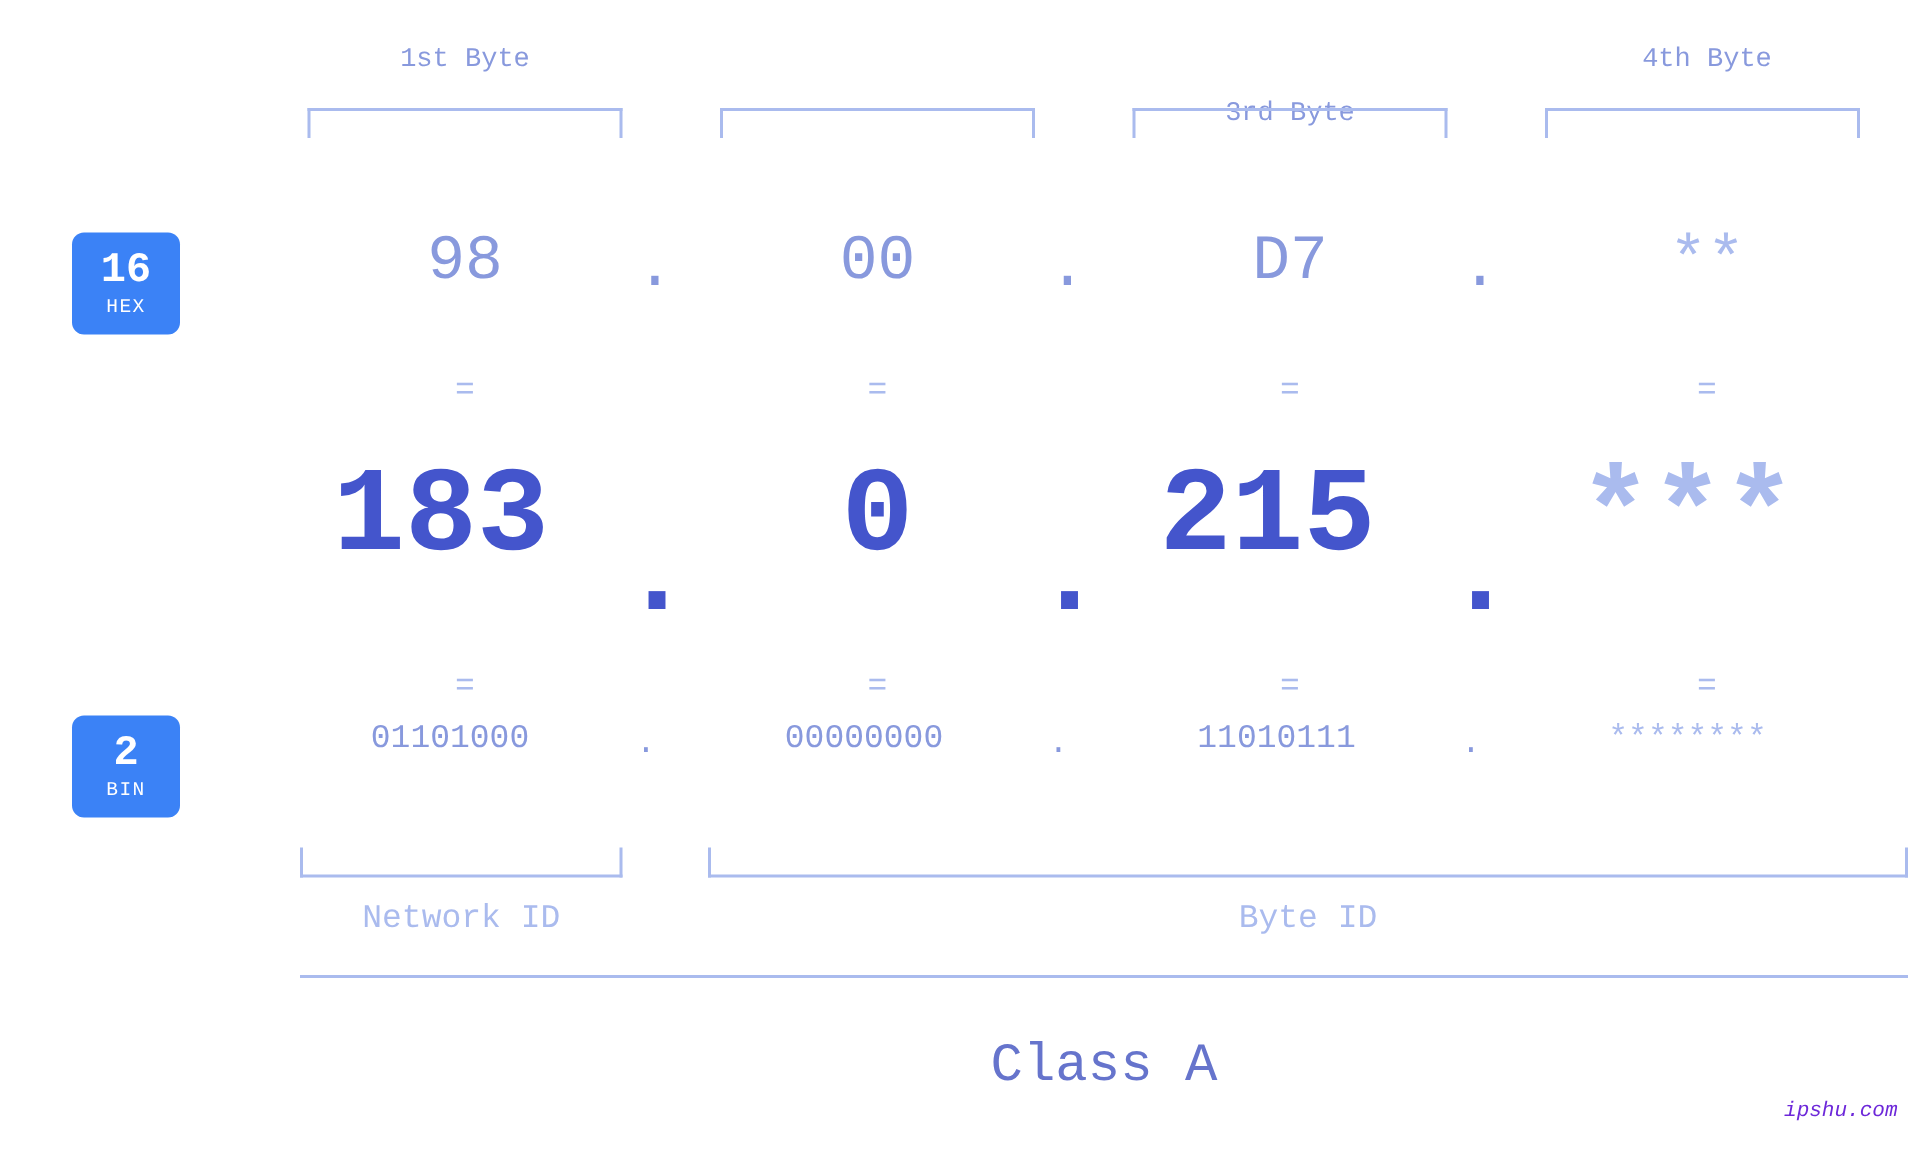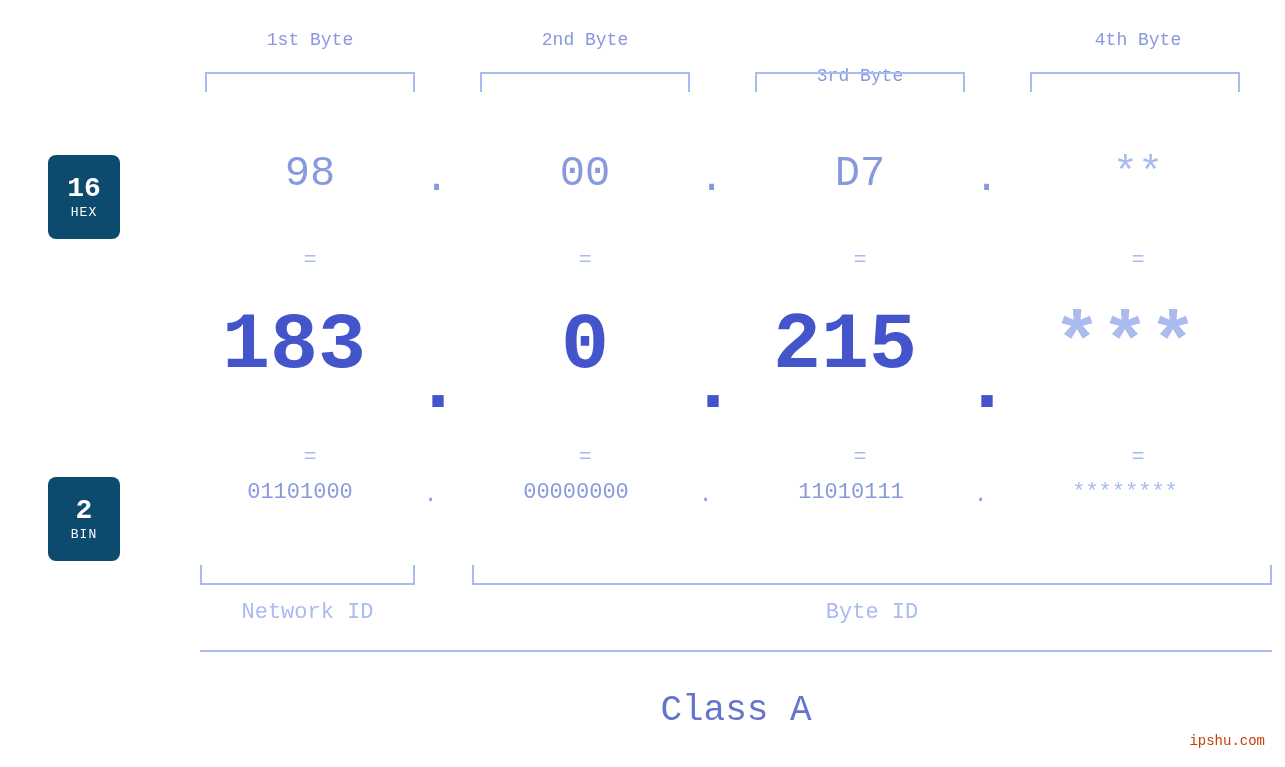--- a/index.html
+++ b/index.html
@@ -21,22 +21,22 @@
       width: 1285px;
       height: 767px;
       position: relative;
       background: #fff;
     }
 
     
     .badge {
       position: absolute;
       width: 72px;
-      height: 84px;
-      background-color: #0c4a6e;
+      height: 68px;
+      background-color: #3b82f6;
       border-radius: 8px;
       display: flex;
       flex-direction: column;
       align-items: center;
       justify-content: center;
       color: white;
     }
 
     .badge .num {
       font-size: 28px;
@@ -165,23 +165,24 @@
       font-size: 36px;
       font-family: 'Courier New', Courier, monospace;
       text-align: center;
     }
 
     
     .watermark {
       position: absolute;
       bottom: 18px;
       right: 20px;
-      color: #c2410c;
+      color: #6d28d9;
       font-size: 14px;
       font-family: 'Courier New', Courier, monospace;
+      font-style: italic;
     }
 
     .eq-top {
       position: absolute;
       top: 248px;
       color: #aabbee;
       font-size: 22px;
       font-family: 'Courier New', Courier, monospace;
       text-align: center;
       width: 200px;
@@ -196,21 +197,20 @@
       text-align: center;
       width: 200px;
     }
   </style>
 </head>
 <body>
 
 <div class="container">
 
   <div class="byte-label" style="left: 210px;">1st Byte</div>
-  <div class="byte-label" style="left: 485px;">2nd Byte</div>
   <div class="byte-label" style="left: 760px; margin-top: 36px;">3rd Byte</div>
   <div class="byte-label" style="left: 1038px;">4th Byte</div>
 
   <div class="bracket-top" style="left: 205px; width: 210px;"></div>
   <div class="bracket-top" style="left: 480px; width: 210px;"></div>
   <div class="bracket-top" style="left: 755px; width: 210px;"></div>
   <div class="bracket-top" style="left: 1030px; width: 210px;"></div>
 
   <div class="badge" style="top: 155px; left: 48px;">
     <span class="num">16</span>

